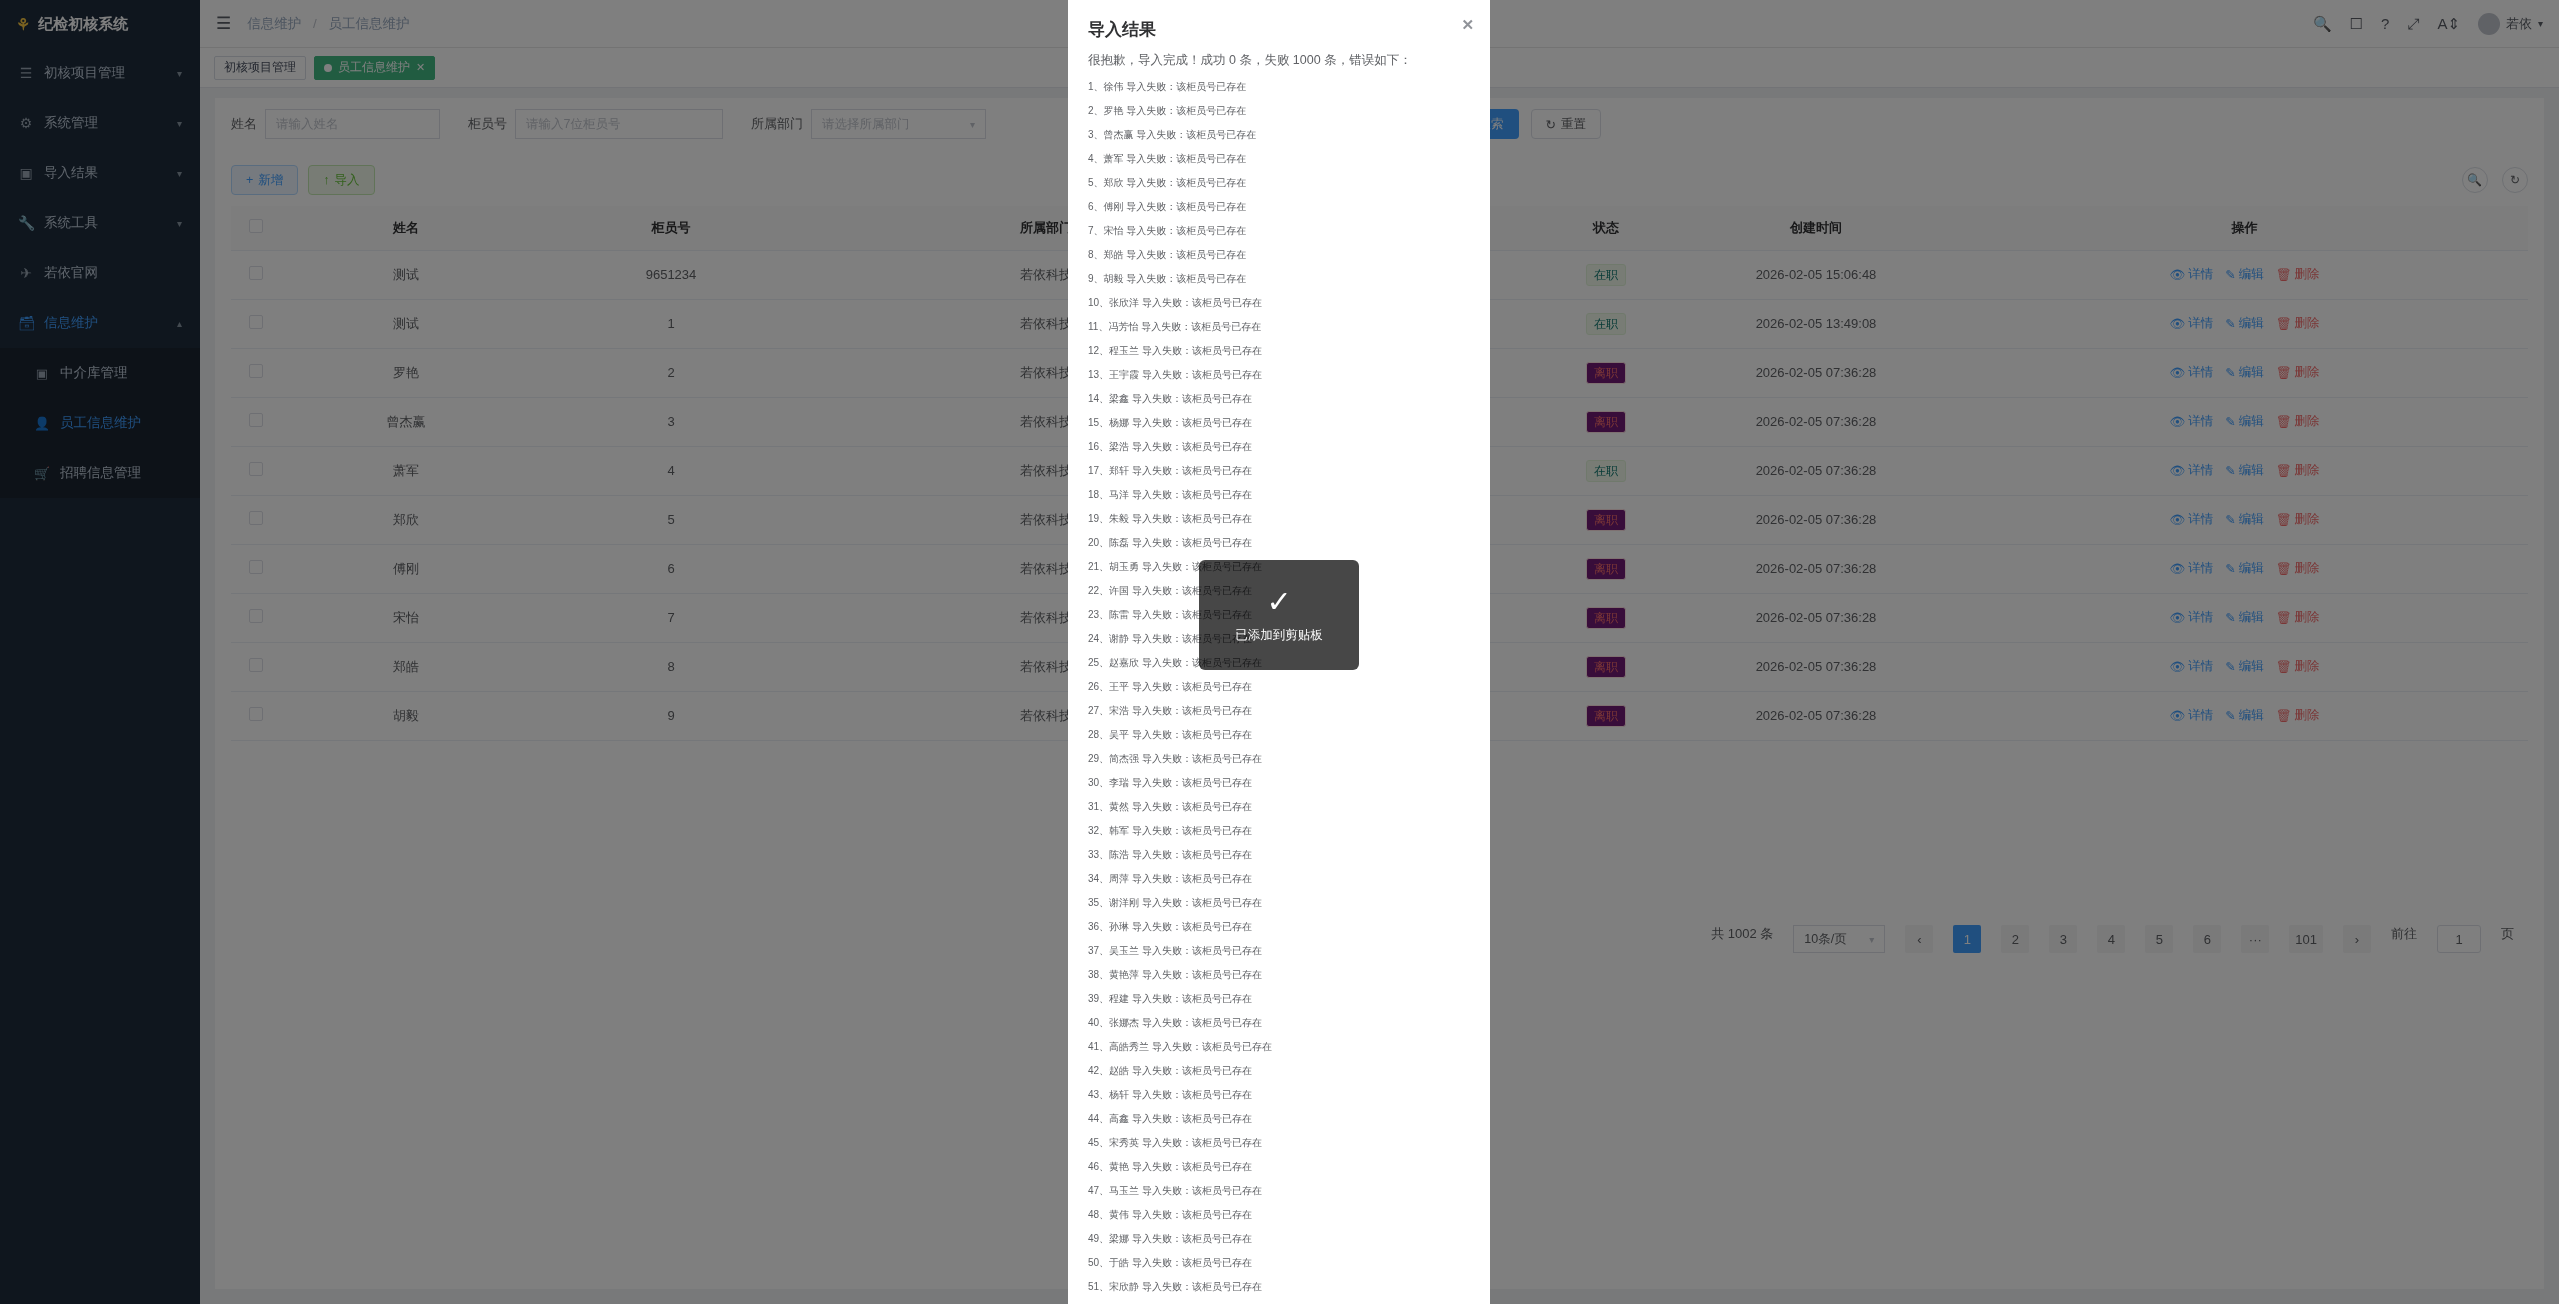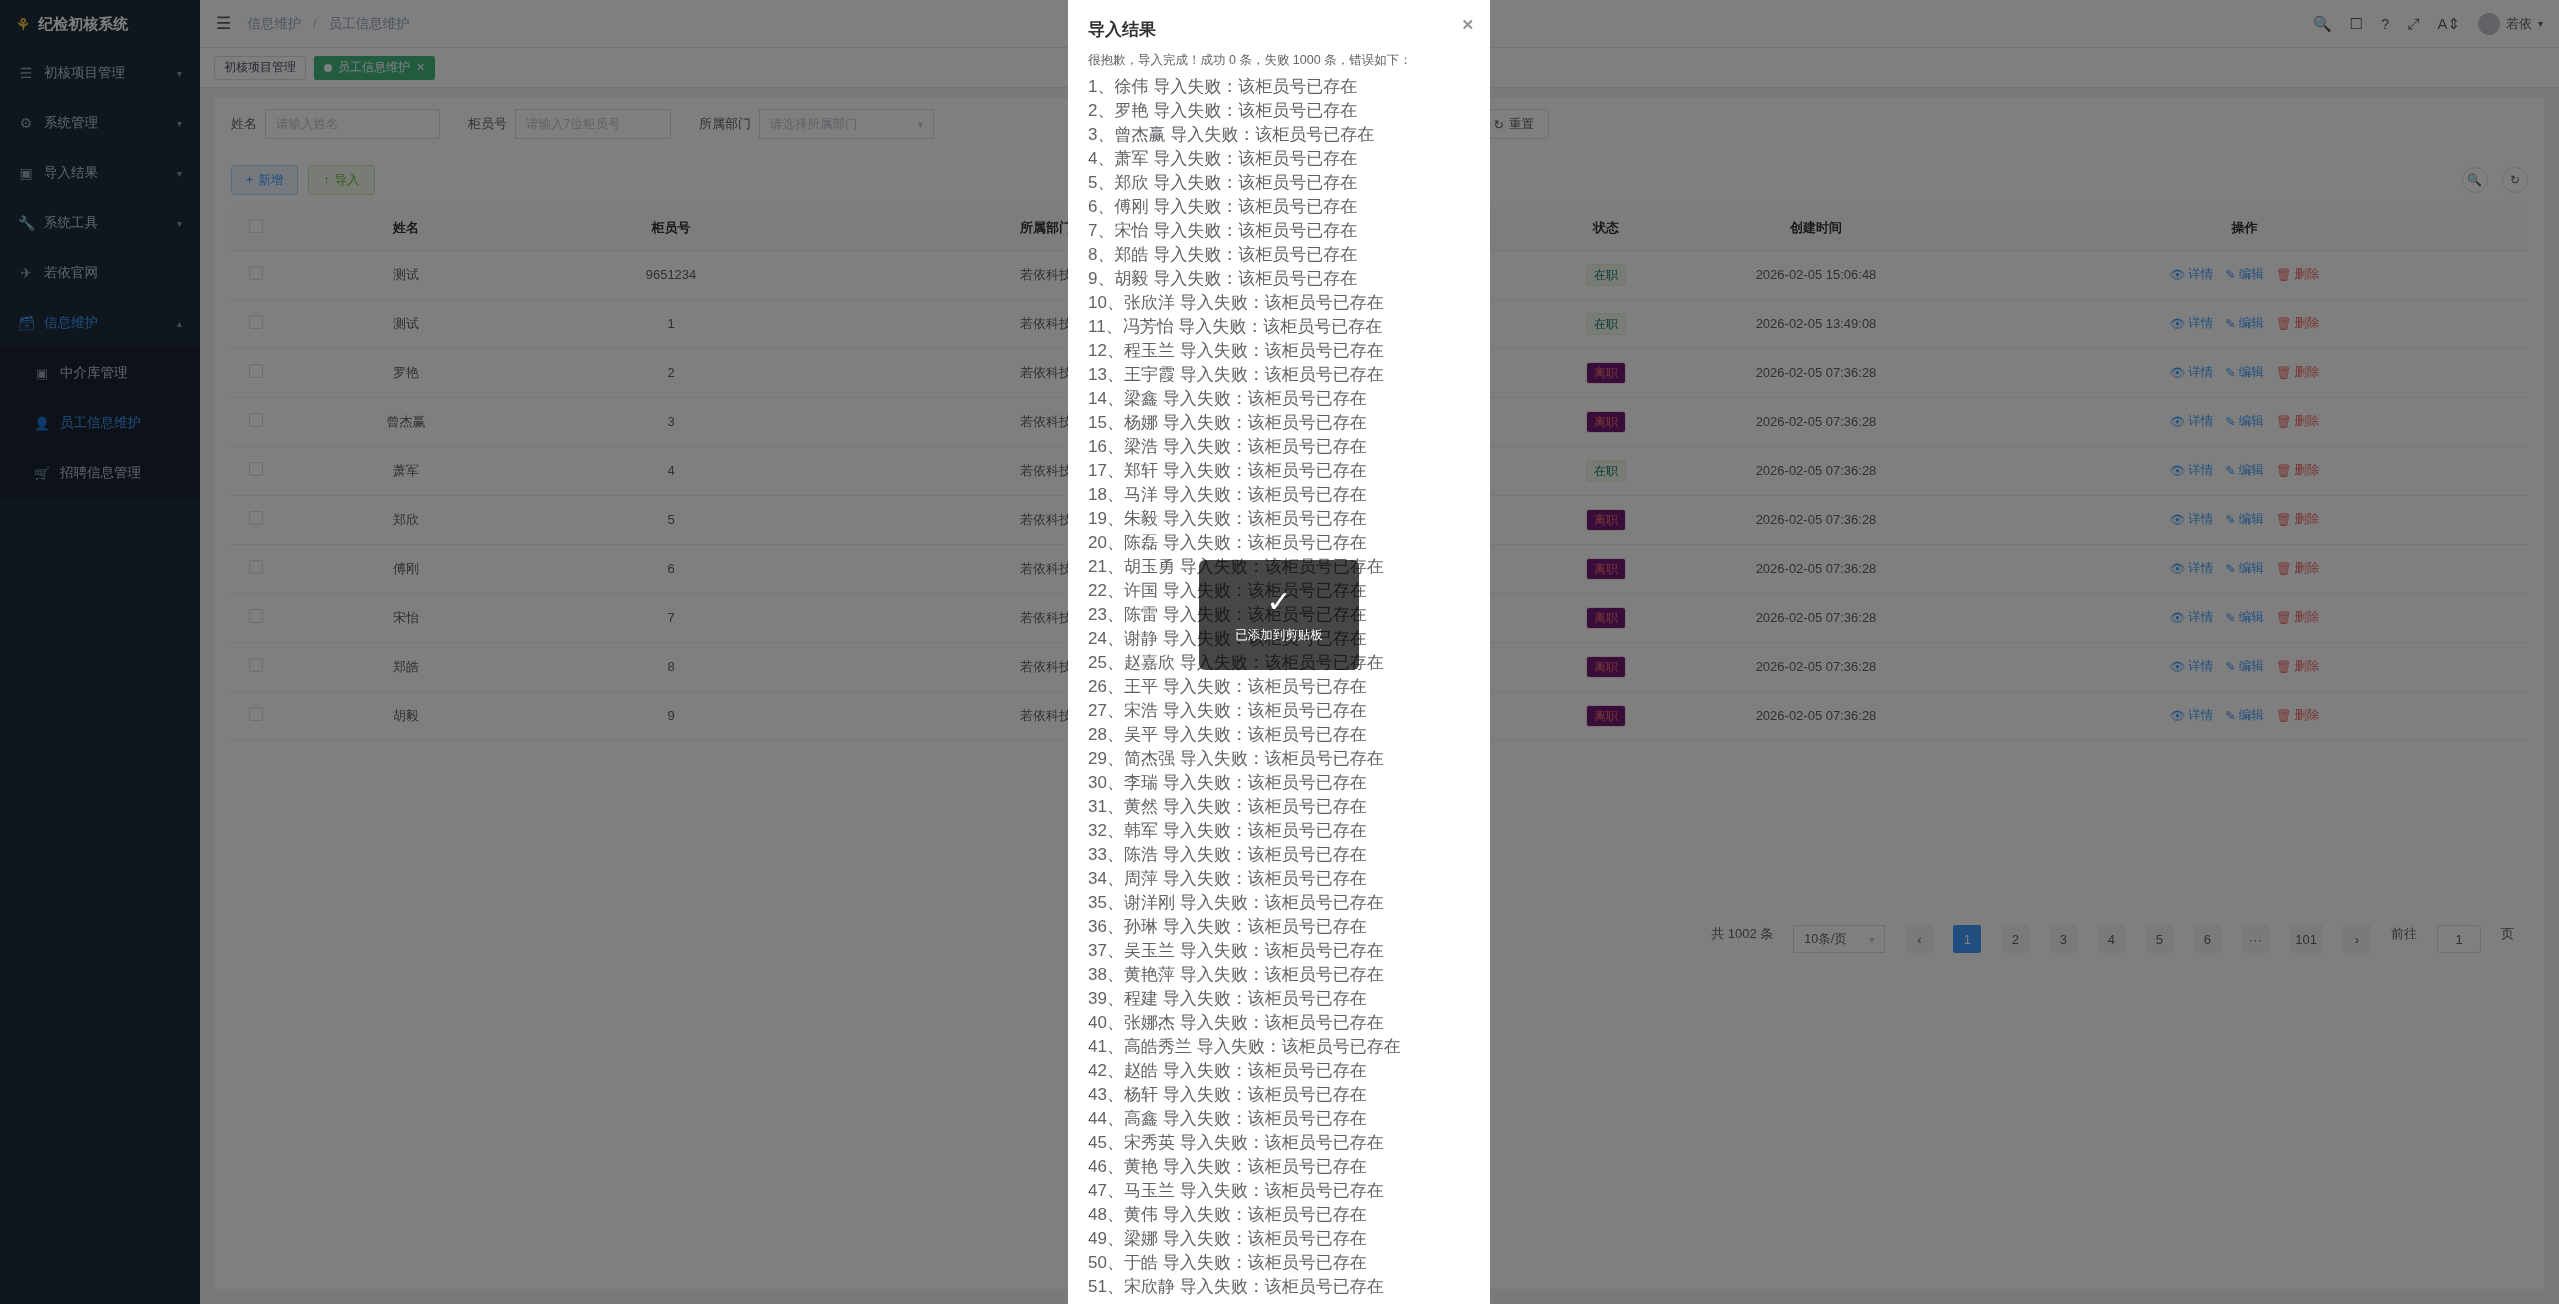--- a/index.html
+++ b/index.html
@@ -144,21 +144,21 @@
   }
   .modal-head {
     padding:18px 20px 8px 20px; font-size:17px; font-weight:bold; color:#303133;
     position:relative;
   }
   .modal-close {
     position:absolute; right:16px; top:16px; font-size:15px; color:#909399; cursor:pointer;
   }
   .modal-body { padding:0 20px 20px 20px; }
   .summary { font-size:12.5px; color:#606266; line-height:22px; margin-bottom:4px; }
-  .errline { font-size:17px; color:#606266; line-height:24px; white-space:nowrap; }
+  .errline { font-size:10px; color:#606266; line-height:24px; white-space:nowrap; }
 
   
   .toast {
     position:absolute; left:1199px; top:560px; width:160px; height:110px;
     background:rgba(0,0,0,0.72); border-radius:6px; color:#fff;
     display:flex; flex-direction:column; align-items:center; justify-content:center; gap:10px;
   }
   .toast .chk { font-size:30px; line-height:30px; }
   .toast .txt { font-size:12.5px; }
 </style>
@@ -247,21 +247,21 @@
   </div>
 </div>
 
 <div class="searchpanel">
   <div class="fld">
     <span class="lbl">姓名</span>
     <div class="inp" style="width:175px">请输入姓名</div>
   </div>
   <div class="fld" style="margin-left:16px">
     <span class="lbl">柜员号</span>
-    <div class="inp" style="width:156px">请输入7位柜员号</div>
+    <div class="inp" style="width:208px">请输入7位柜员号</div>
   </div>
   <div class="fld" style="margin-left:16px">
     <span class="lbl">所属部门</span>
     <div class="inp sel" style="width:175px">
       <span>请选择所属部门</span>
       <span class="caret">▾</span>
     </div>
   </div>
   <div class="fld" style="margin-left:210px">
     <span class="lbl">状态</span>

